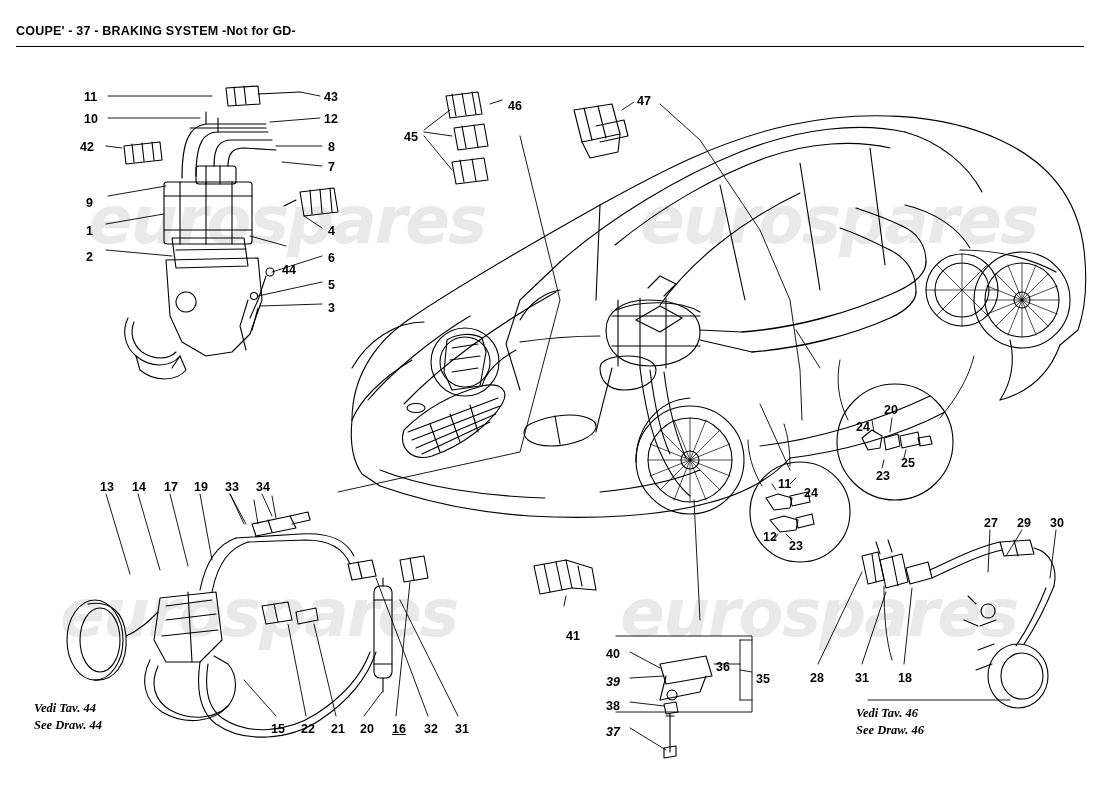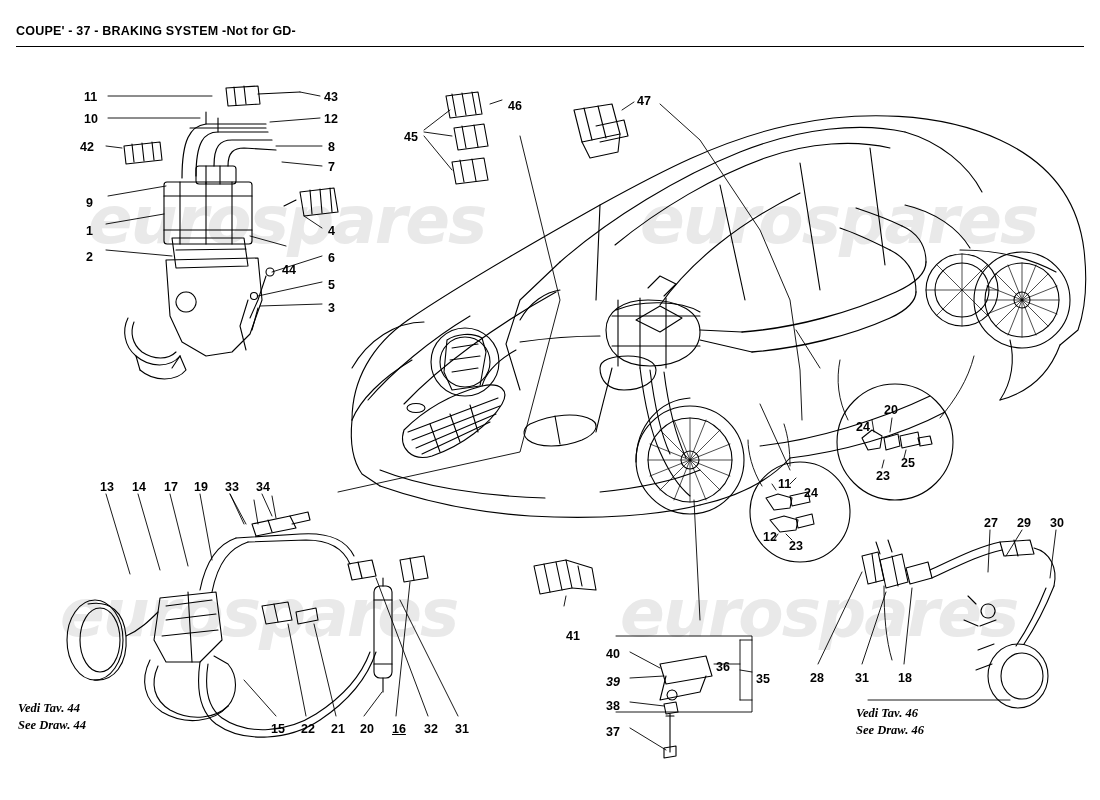--- a/index.html
+++ b/index.html
@@ -435,33 +435,33 @@
       <div class="num" style="left: 301px; top: 723px;">22</div>
       <div class="num" style="left: 331px; top: 723px;">21</div>
       <div class="num" style="left: 360px; top: 723px;">20</div>
       <div class="num" style="left: 392px; top: 723px; text-decoration: underline;">16</div>
       <div class="num" style="left: 424px; top: 723px;">32</div>
       <div class="num" style="left: 455px; top: 723px;">31</div>
       <div class="num" style="left: 566px; top: 630px;">41</div>
       <div class="num" style="left: 606px; top: 648px;">40</div>
       <div class="num" style="left: 606px; top: 676px; font-style: italic;">39</div>
       <div class="num" style="left: 606px; top: 700px;">38</div>
-      <div class="num" style="left: 606px; top: 726px;">37</div>
+      <div class="num" style="left: 606px; top: 726px; font-style: italic;">37</div>
       <div class="num" style="left: 716px; top: 661px;">36</div>
       <div class="num" style="left: 756px; top: 673px;">35</div>
       <div class="num" style="left: 810px; top: 672px;">28</div>
       <div class="num" style="left: 855px; top: 672px;">31</div>
       <div class="num" style="left: 898px; top: 672px;">18</div>
       <div class="num" style="left: 984px; top: 517px;">27</div>
       <div class="num" style="left: 1017px; top: 517px;">29</div>
       <div class="num" style="left: 1050px; top: 517px;">30</div>
     </div>
 
   <div id="notes">
-      <div class="note" style="left: 18px; top: 700px;">
+      <div class="note" style="left: 34px; top: 700px;">
         <div>Vedi Tav. 44</div>
         <div>See Draw. 44</div>
       </div>
       <div class="note" style="left: 856px; top: 705px;">
         <div>Vedi Tav. 46</div>
         <div>See Draw. 46</div>
       </div>
     </div>
 
 </div>

